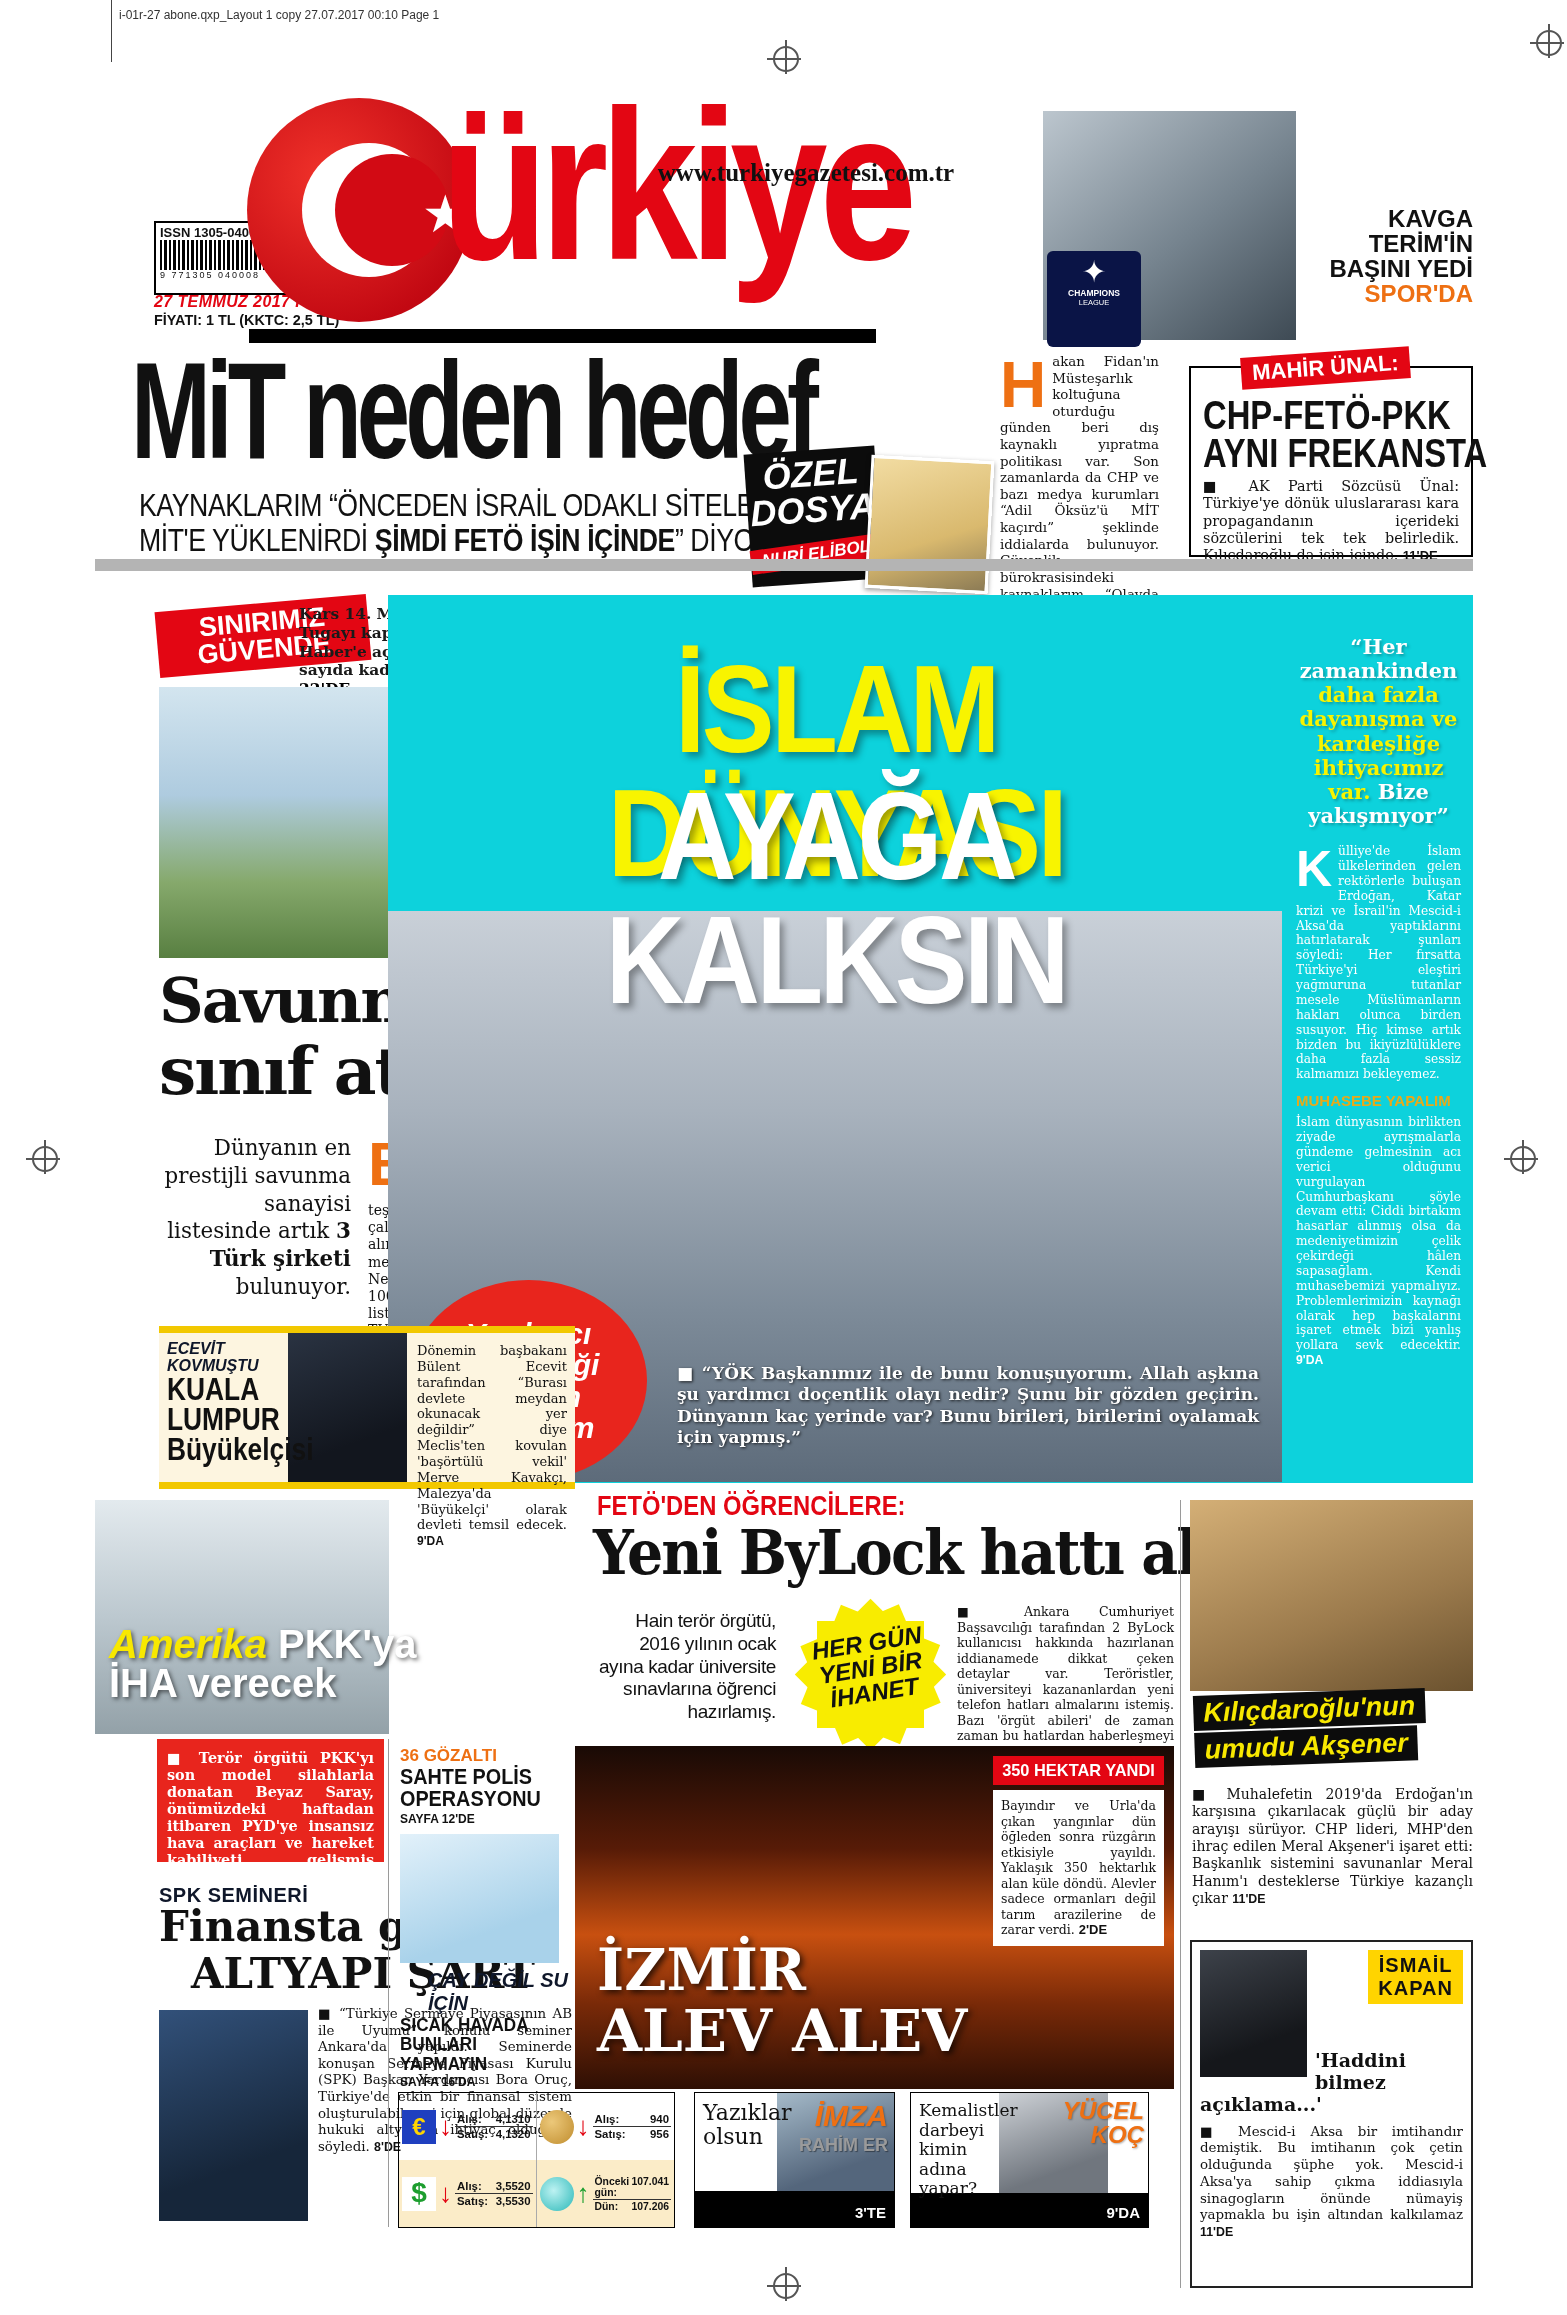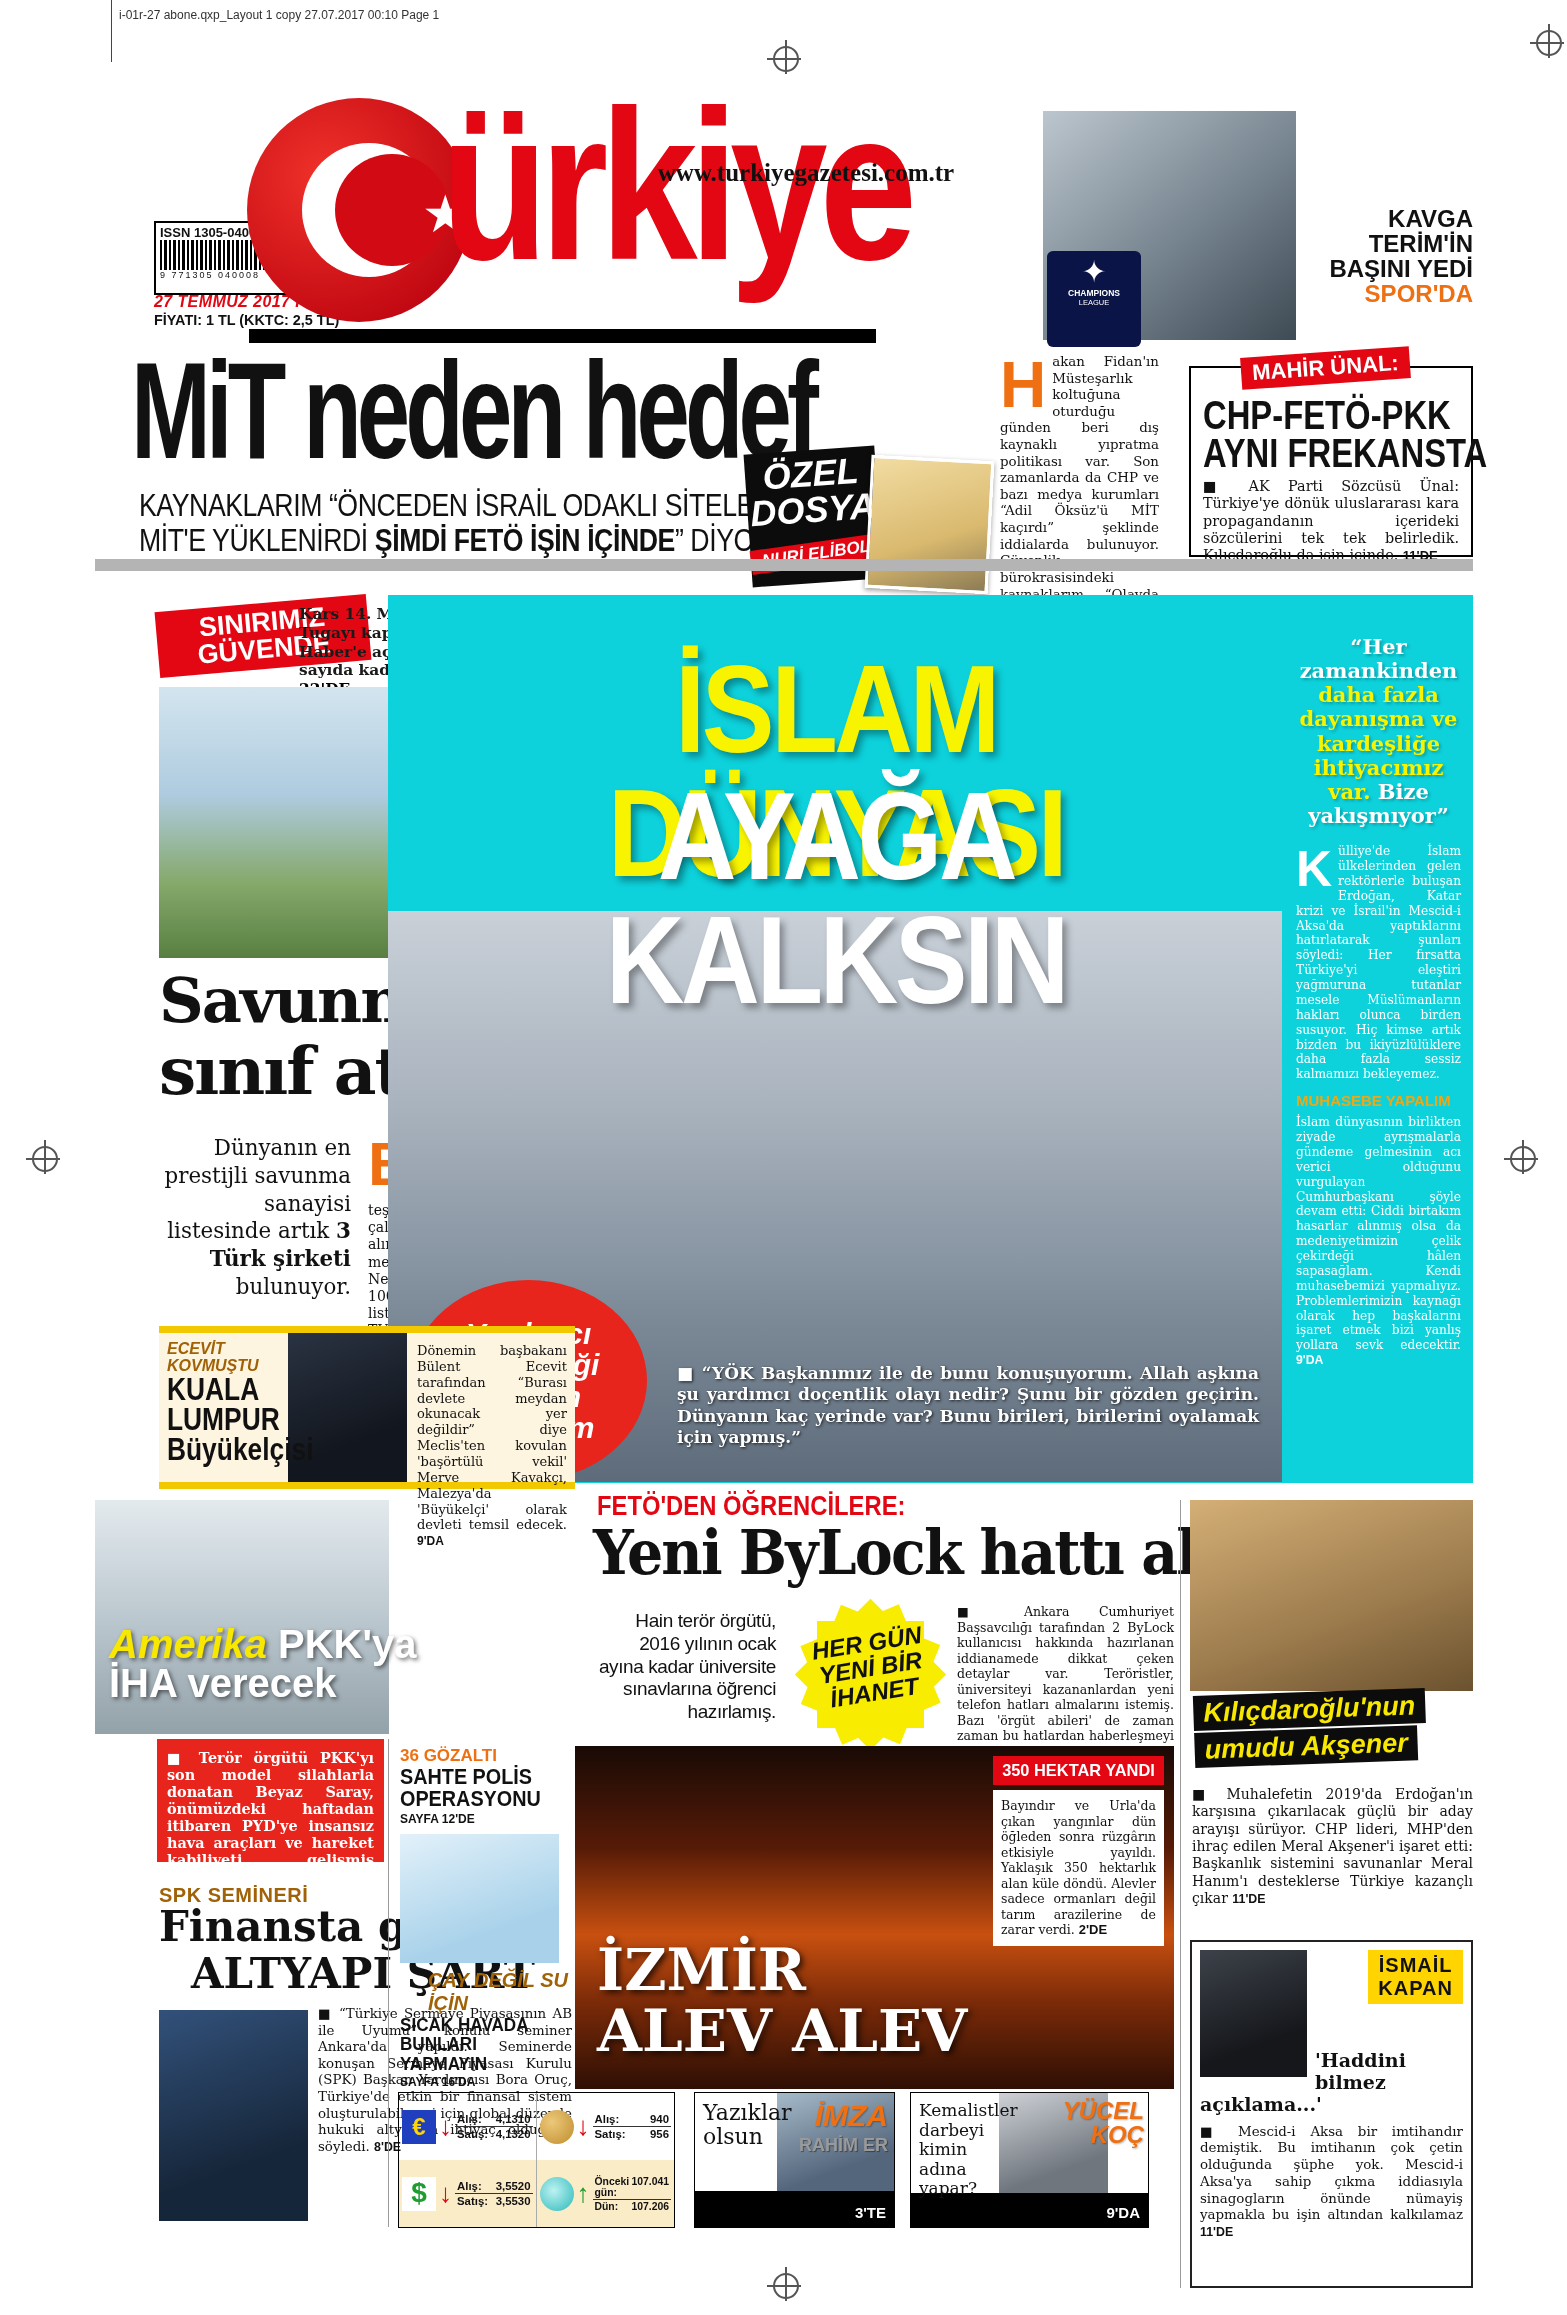--- a/index.html
+++ b/index.html
@@ -10,21 +10,21 @@
   .serif{font-family:"DejaVu Serif",serif;}
   .lserif{font-family:"Liberation Serif",serif;}
   .b{font-weight:bold;}
   .i{font-style:italic;}
   .just{text-align:justify;}
   .ctr{text-align:center;}
   .rt{text-align:right;}
   .white{color:#fff;}
   .red-t{color:#e30613;}
   .orange-t{color:#ee7013;}
-  .magenta-t{color:#a16207;}
+  .magenta-t{color:#0f172a;}
   .gray-div{background:#b4b4b4;}
   .condL{transform-origin:left top;}
   .dropcap{float:left;font-family:"Liberation Sans",sans-serif;font-weight:bold;line-height:.85;margin:4px 6px 0 0;}
   .photo{background-size:cover;}
   
   .regmark{width:22px;height:22px;border:2px solid #555;border-radius:50%;}
   .regmark::before{content:"";position:absolute;left:50%;top:-8px;width:2px;height:34px;background:#555;transform:translateX(-50%);}
   .regmark::after{content:"";position:absolute;top:50%;left:-8px;height:2px;width:34px;background:#555;transform:translateY(-50%);}
   .vrule{width:1px;background:#9a9a9a;}
   .badge-rot{transform:rotate(-4deg);}

